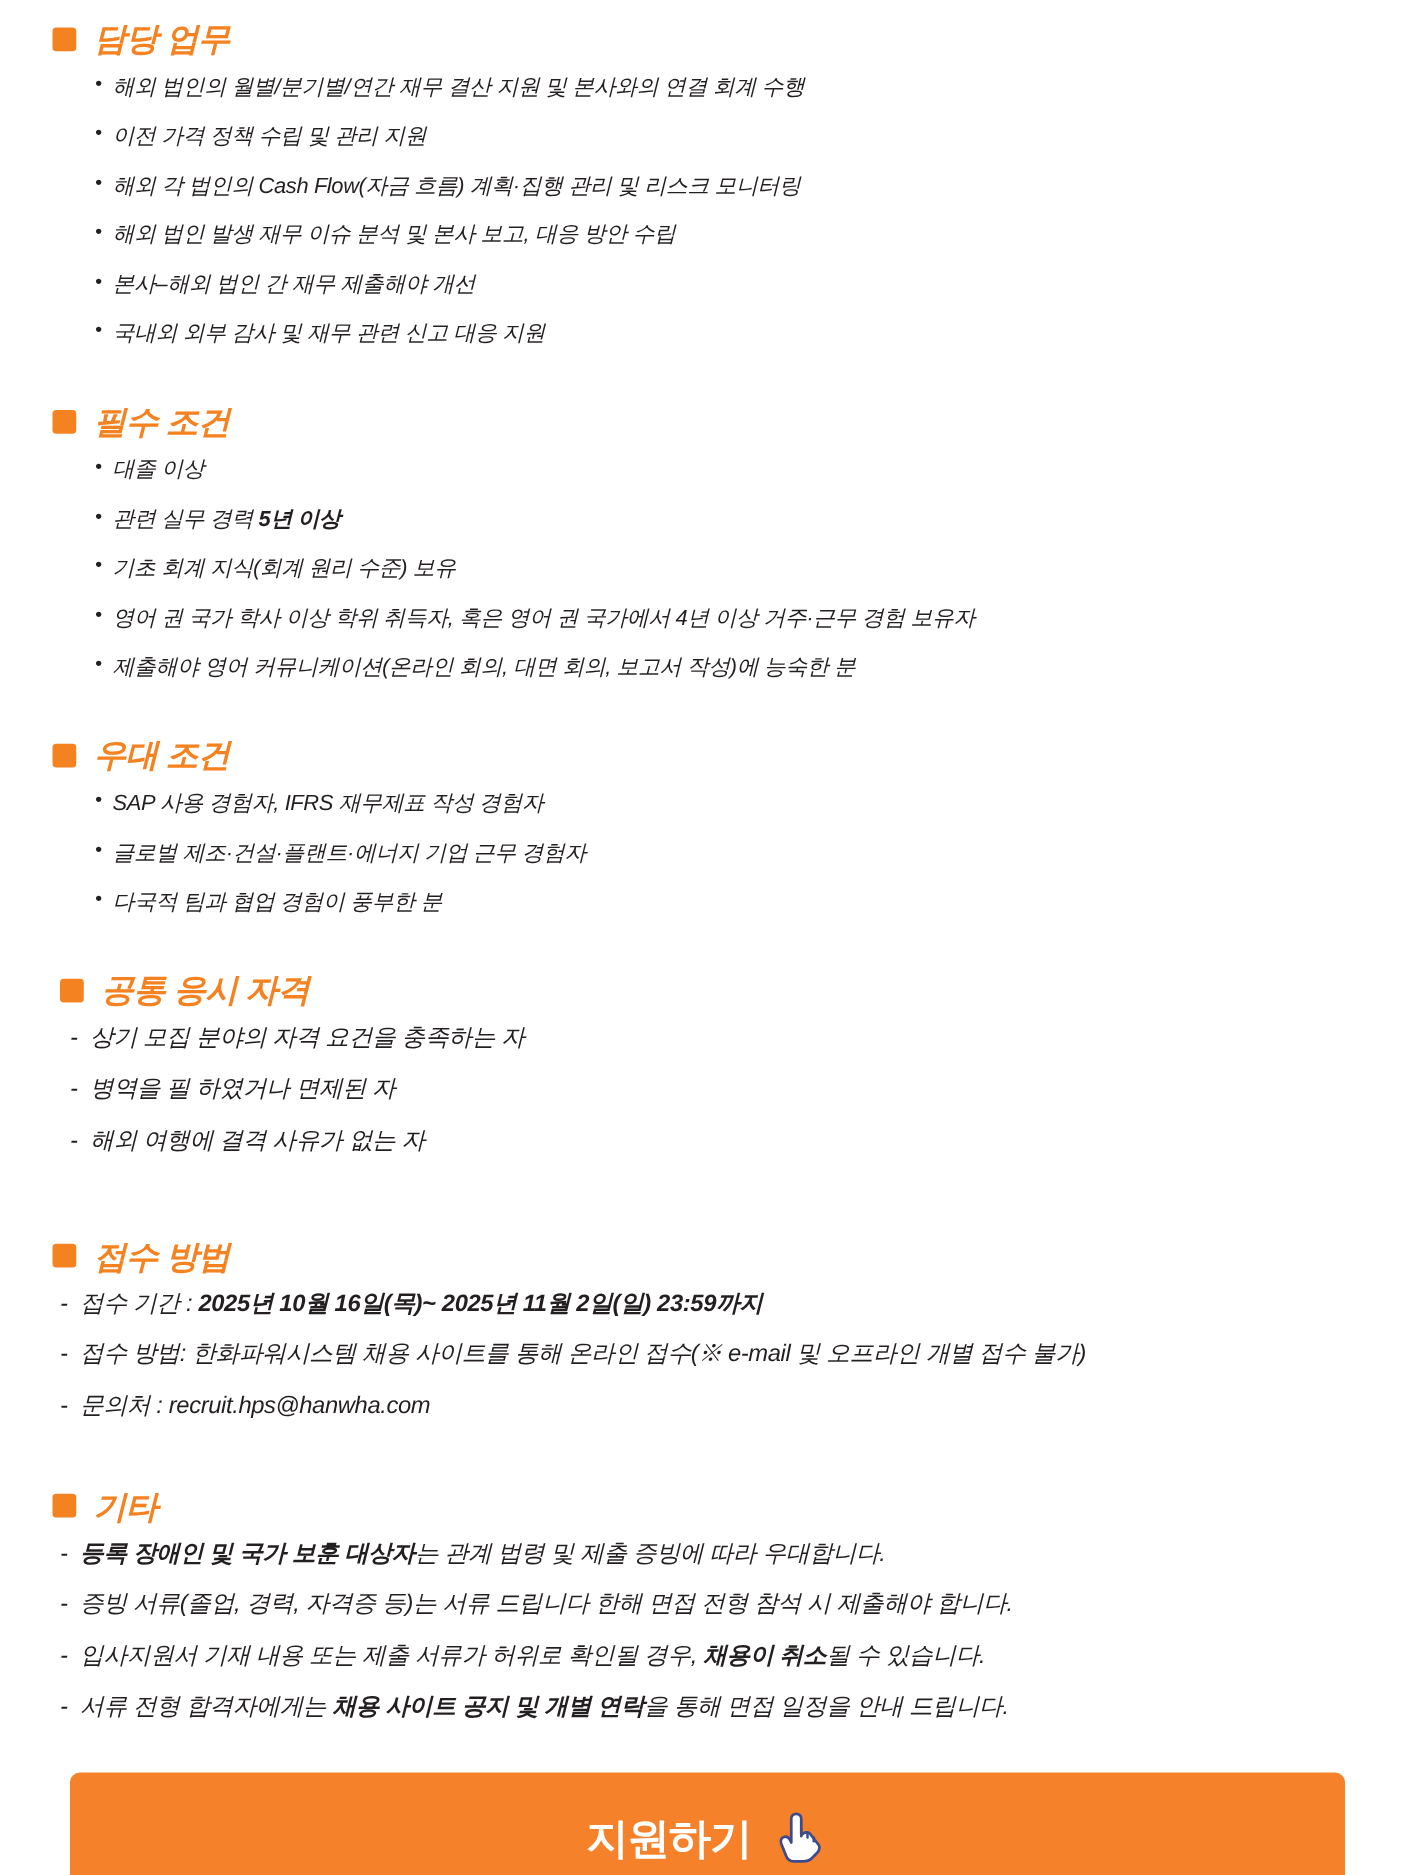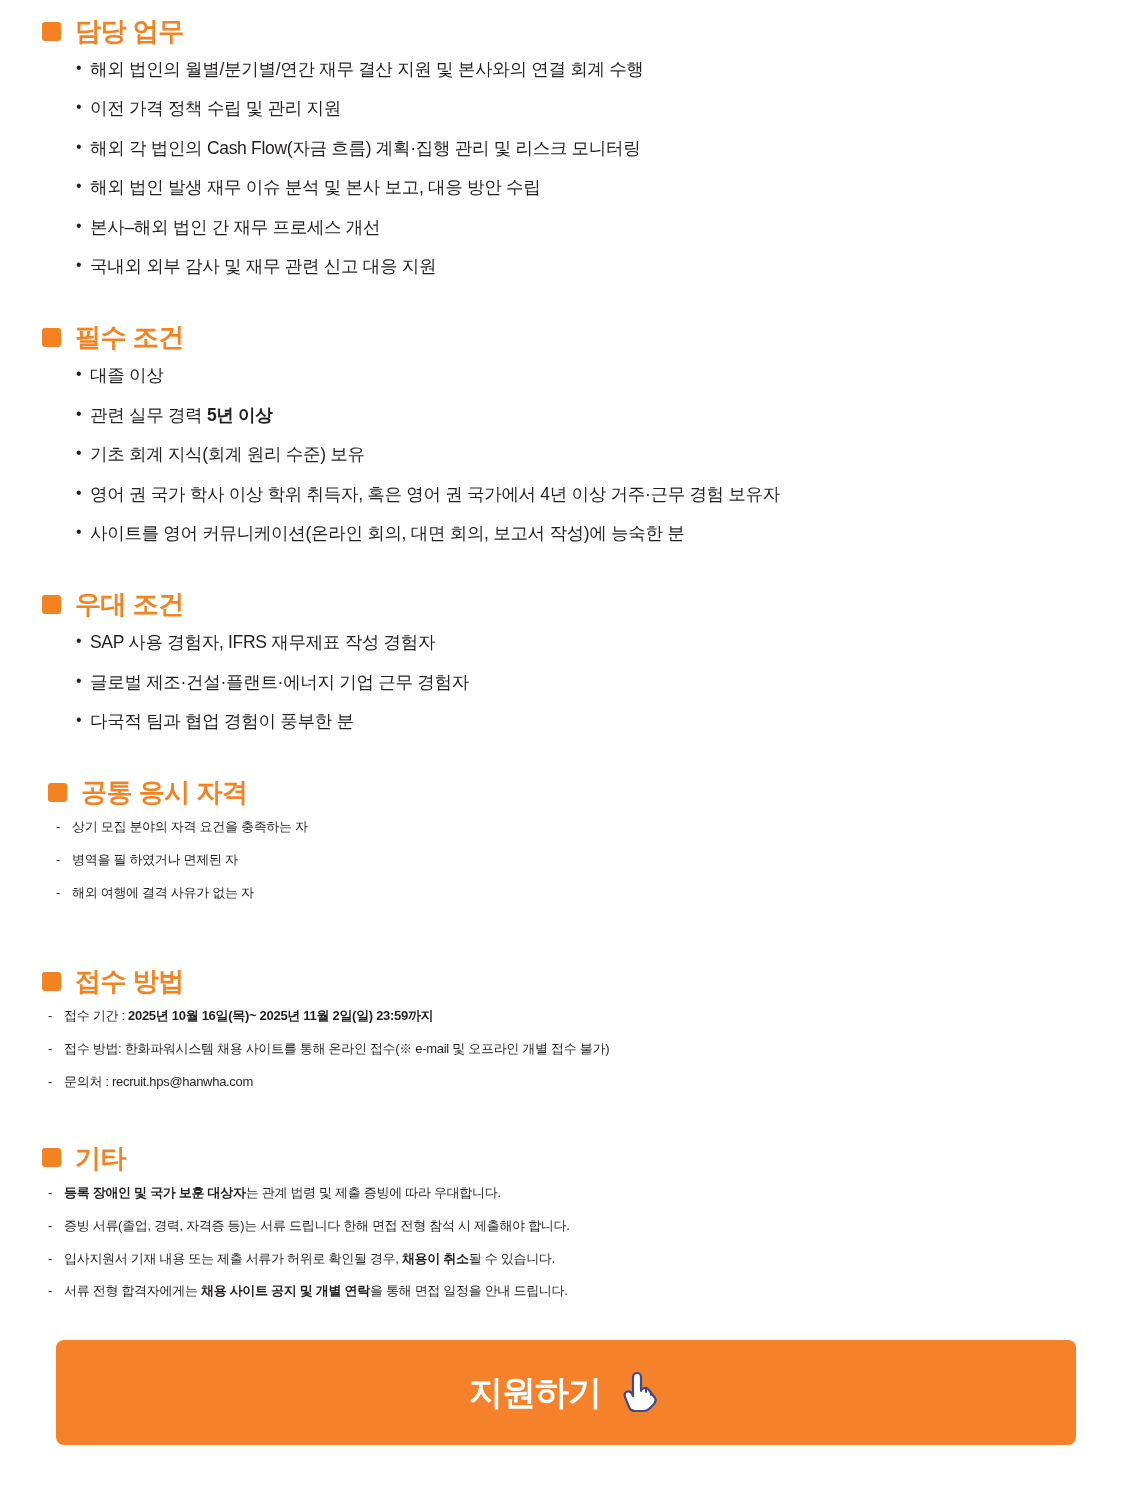--- a/index.html
+++ b/index.html
@@ -14,21 +14,21 @@
     font-family: "Liberation Sans", sans-serif;
     color: #231f20;
     position: relative;
   }
   .page {
     width: 1132px;
     min-height: 1500px;
     padding: 18px 30px 0 30px;
     position: relative;
   }
-  .section { margin-bottom: 0; }
+  .section { margin-bottom: 0; font-style: italic; }
   .section-head {
     display: flex;
     align-items: center;
     gap: 14px;
     margin: 0 0 14px 12px;
   }
   .sq {
     width: 19px;
     height: 19px;
     background: #f58220;
@@ -64,21 +64,21 @@
     top: 0;
     color: #231f20;
     font-size: 16px;
   }
   ul.dashes {
     list-style: none;
     margin: 0;
     padding: 0 0 0 16px;
   }
   ul.dashes li {
-    font-size: 13px;
+    font-size: 19px;
     line-height: 1.3;
     color: #231f20;
     margin-bottom: 16px;
     position: relative;
     padding-left: 18px;
     letter-spacing: -0.3px;
   }
   ul.dashes li::before {
     content: "-";
     position: absolute;
@@ -124,38 +124,38 @@
   <div class="section">
     <div class="section-head">
       <span class="sq"></span>
       <span class="section-title">담당 업무</span>
     </div>
     <ul class="bullets">
       <li>해외 법인의 월별/분기별/연간 재무 결산 지원 및 본사와의 연결 회계 수행</li>
       <li>이전 가격 정책 수립 및 관리 지원</li>
       <li>해외 각 법인의 Cash Flow(자금 흐름) 계획·집행  관리 및 리스크 모니터링</li>
       <li>해외 법인 발생 재무 이슈 분석 및 본사 보고, 대응 방안 수립</li>
-      <li>본사–해외 법인 간 재무 프로세스 개선</li>
+      <li>본사–해외 법인 간 재무 제출해야 개선</li>
       <li>국내외 외부 감사 및 재무 관련 신고 대응 지원</li>
     </ul>
   </div>
 
   <div class="gap-lg"></div>
 
   <div class="section">
     <div class="section-head">
       <span class="sq"></span>
       <span class="section-title">필수 조건</span>
     </div>
     <ul class="bullets">
       <li>대졸 이상</li>
       <li>관련 실무 경력 <b>5년 이상</b></li>
       <li>기초 회계 지식(회계 원리 수준) 보유</li>
       <li>영어 권 국가 학사 이상 학위 취득자, 혹은 영어 권 국가에서 4년 이상 거주·근무 경험 보유자</li>
-      <li>사이트를 영어 커뮤니케이션(온라인 회의, 대면 회의, 보고서 작성)에 능숙한 분</li>
+      <li>제출해야 영어 커뮤니케이션(온라인 회의, 대면 회의, 보고서 작성)에 능숙한 분</li>
     </ul>
   </div>
 
   <div class="gap-lg"></div>
 
   <div class="section">
     <div class="section-head">
       <span class="sq"></span>
       <span class="section-title">우대 조건</span>
     </div>

